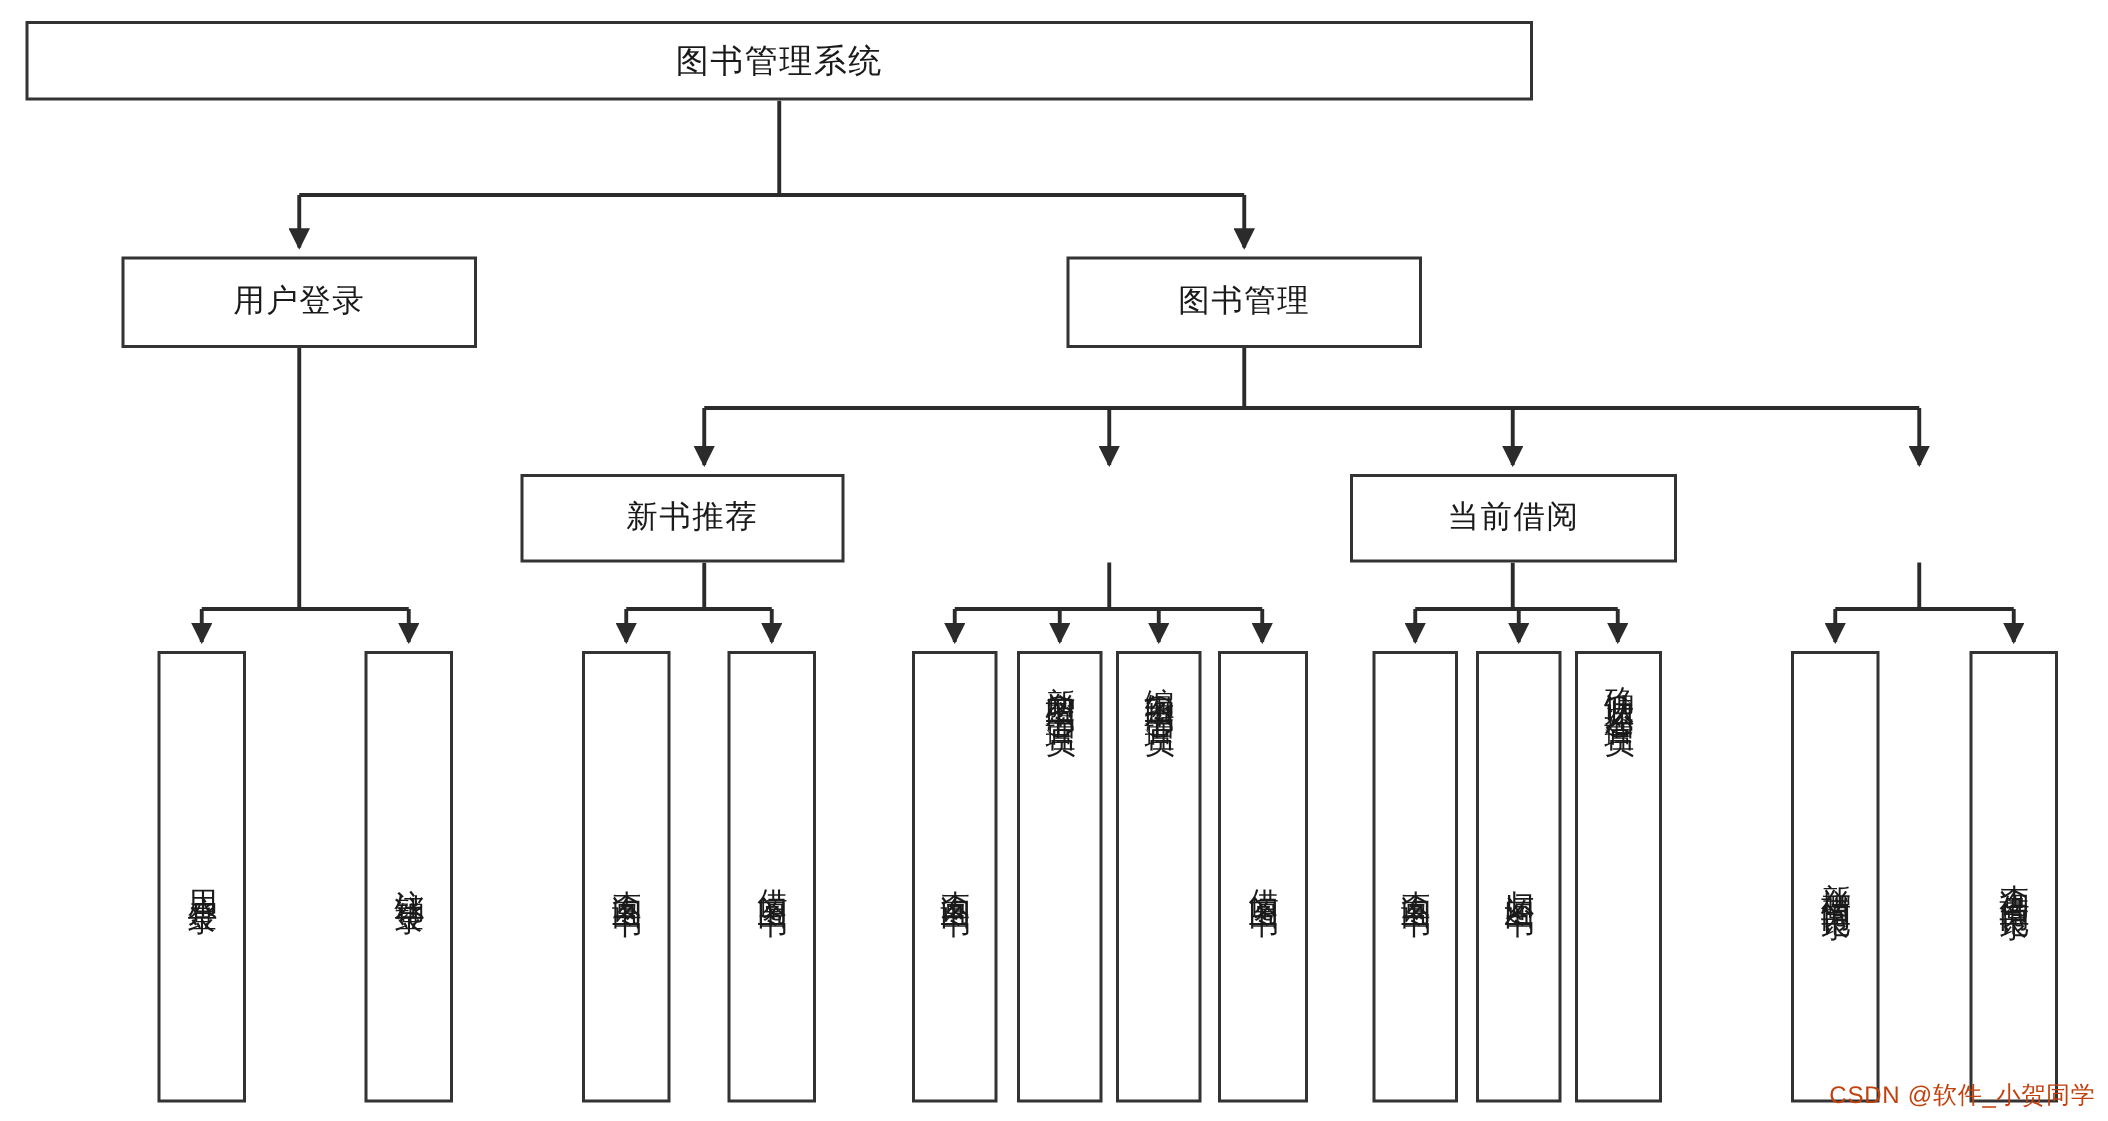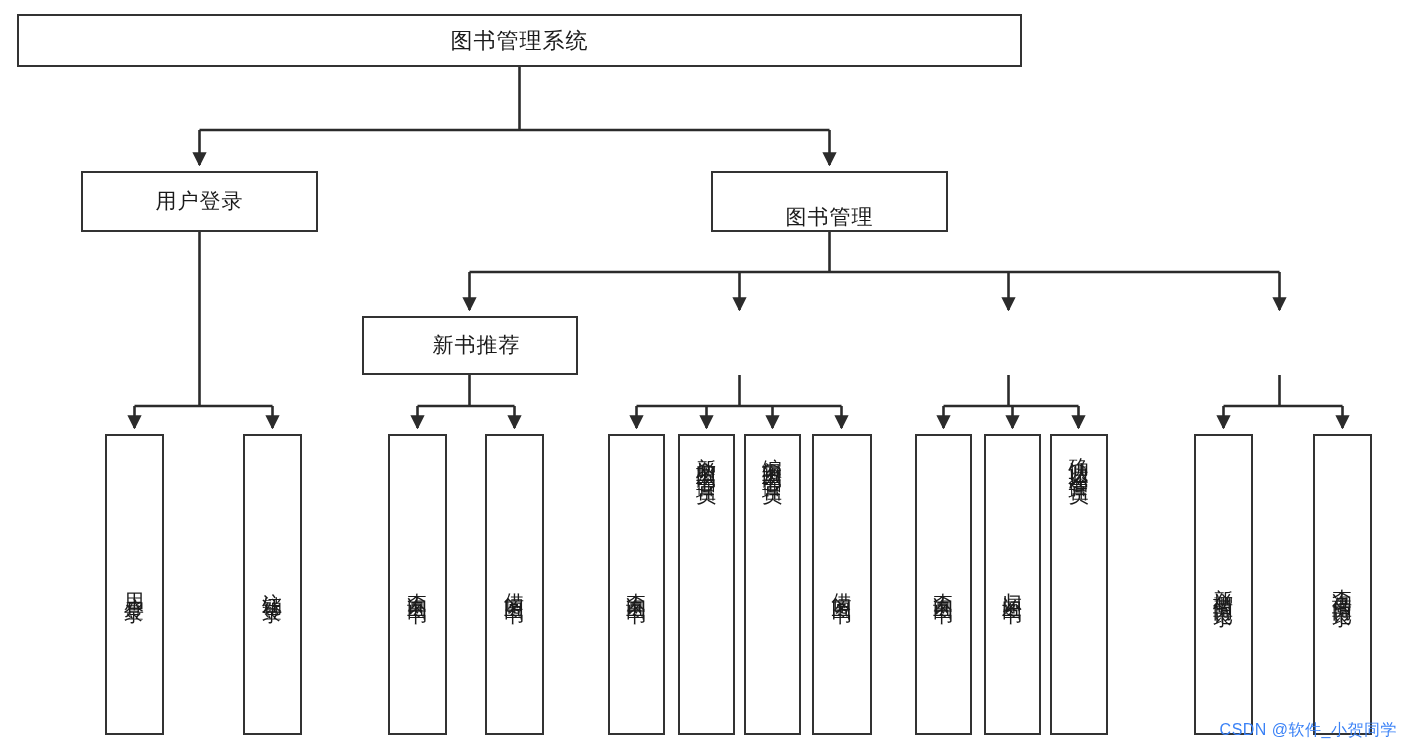--- a/index.html
+++ b/index.html
@@ -61,21 +61,21 @@
   }
   .node.leaf.centered {
     align-items: center;
     padding-top: 0;
   }
   .watermark {
     position: absolute;
     right: 8px;
     bottom: 6px;
     font-size: 16px;
-    color: #3b82f6;
+    color: #c2410c;
     letter-spacing: 0.5px;
     z-index: 5;
     white-space: nowrap;
   }
 </style>
 </head>
 <body>
 
 <div id="canvas">
 
@@ -130,26 +130,29 @@
     </g>
   </svg>
 
   <div class="node root" style="left:17px; top:14px; width:1005px; height:53px;">
     <span class="label">图书管理系统</span>
   </div>
 
   <div class="node level2" style="left:81px; top:171px; width:237px; height:61px;">
     <span class="label">用户登录</span>
   </div>
-  <div class="node level2" style="left:711px; top:171px; width:237px; height:61px;align-items:flex-end;">
+  <div class="node level2" style="left:711px; top:171px; width:237px; height:61px;">
     <span class="label">图书管理</span>
   </div>
 
-  <div class="node level3" style="left:362px; top:316px; width:216px; height:59px;padding-left:13px;">
+  <div class="node level3" style="left:347px; top:316px; width:216px; height:59px;padding-left:13px;">
     <span class="label">新书推荐</span>
+  </div>
+  <div class="node level3" style="left:900px; top:316px; width:218px; height:59px;">
+    <span class="label">当前借阅</span>
   </div>
 
   <div class="node leaf centered" style="left:105px; top:434px; width:59px; height:301px;">
     <span class="label">用户登录</span>
   </div>
   <div class="node leaf centered" style="left:243px; top:434px; width:59px; height:301px;">
     <span class="label">注销登录</span>
   </div>
 
   <div class="node leaf centered" style="left:388px; top:434px; width:59px; height:301px;">

